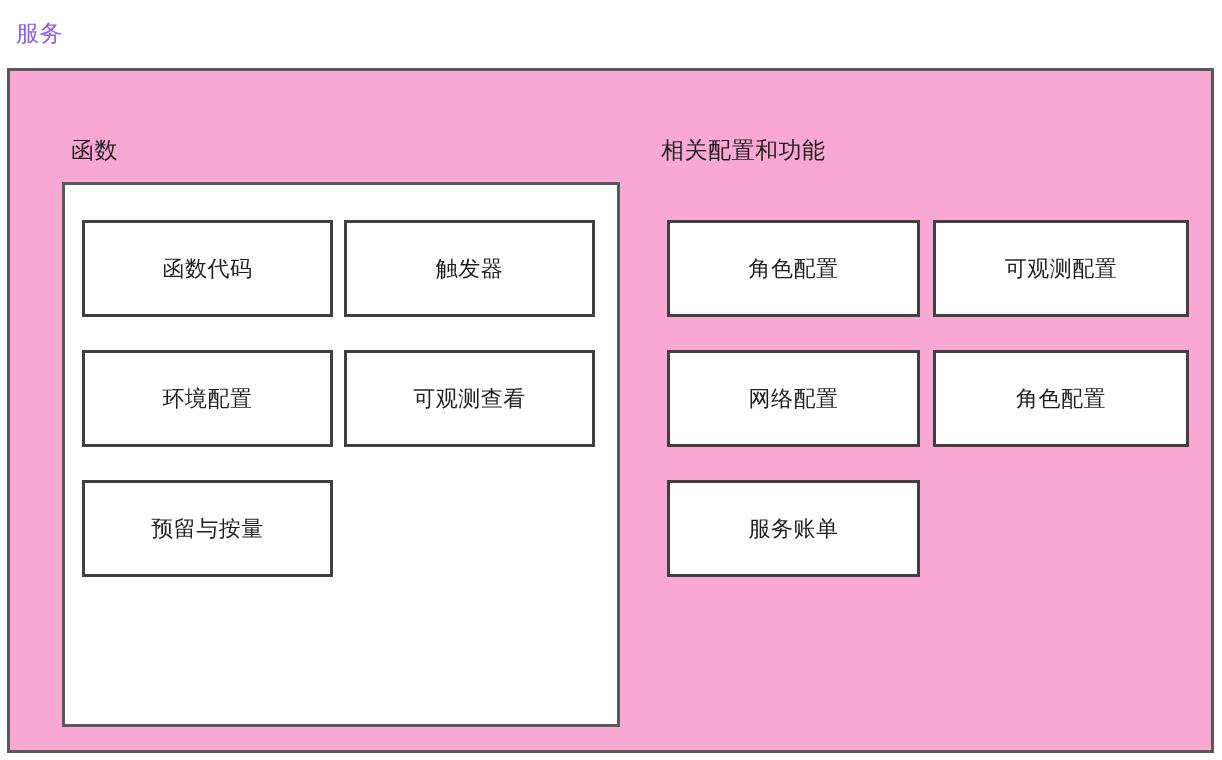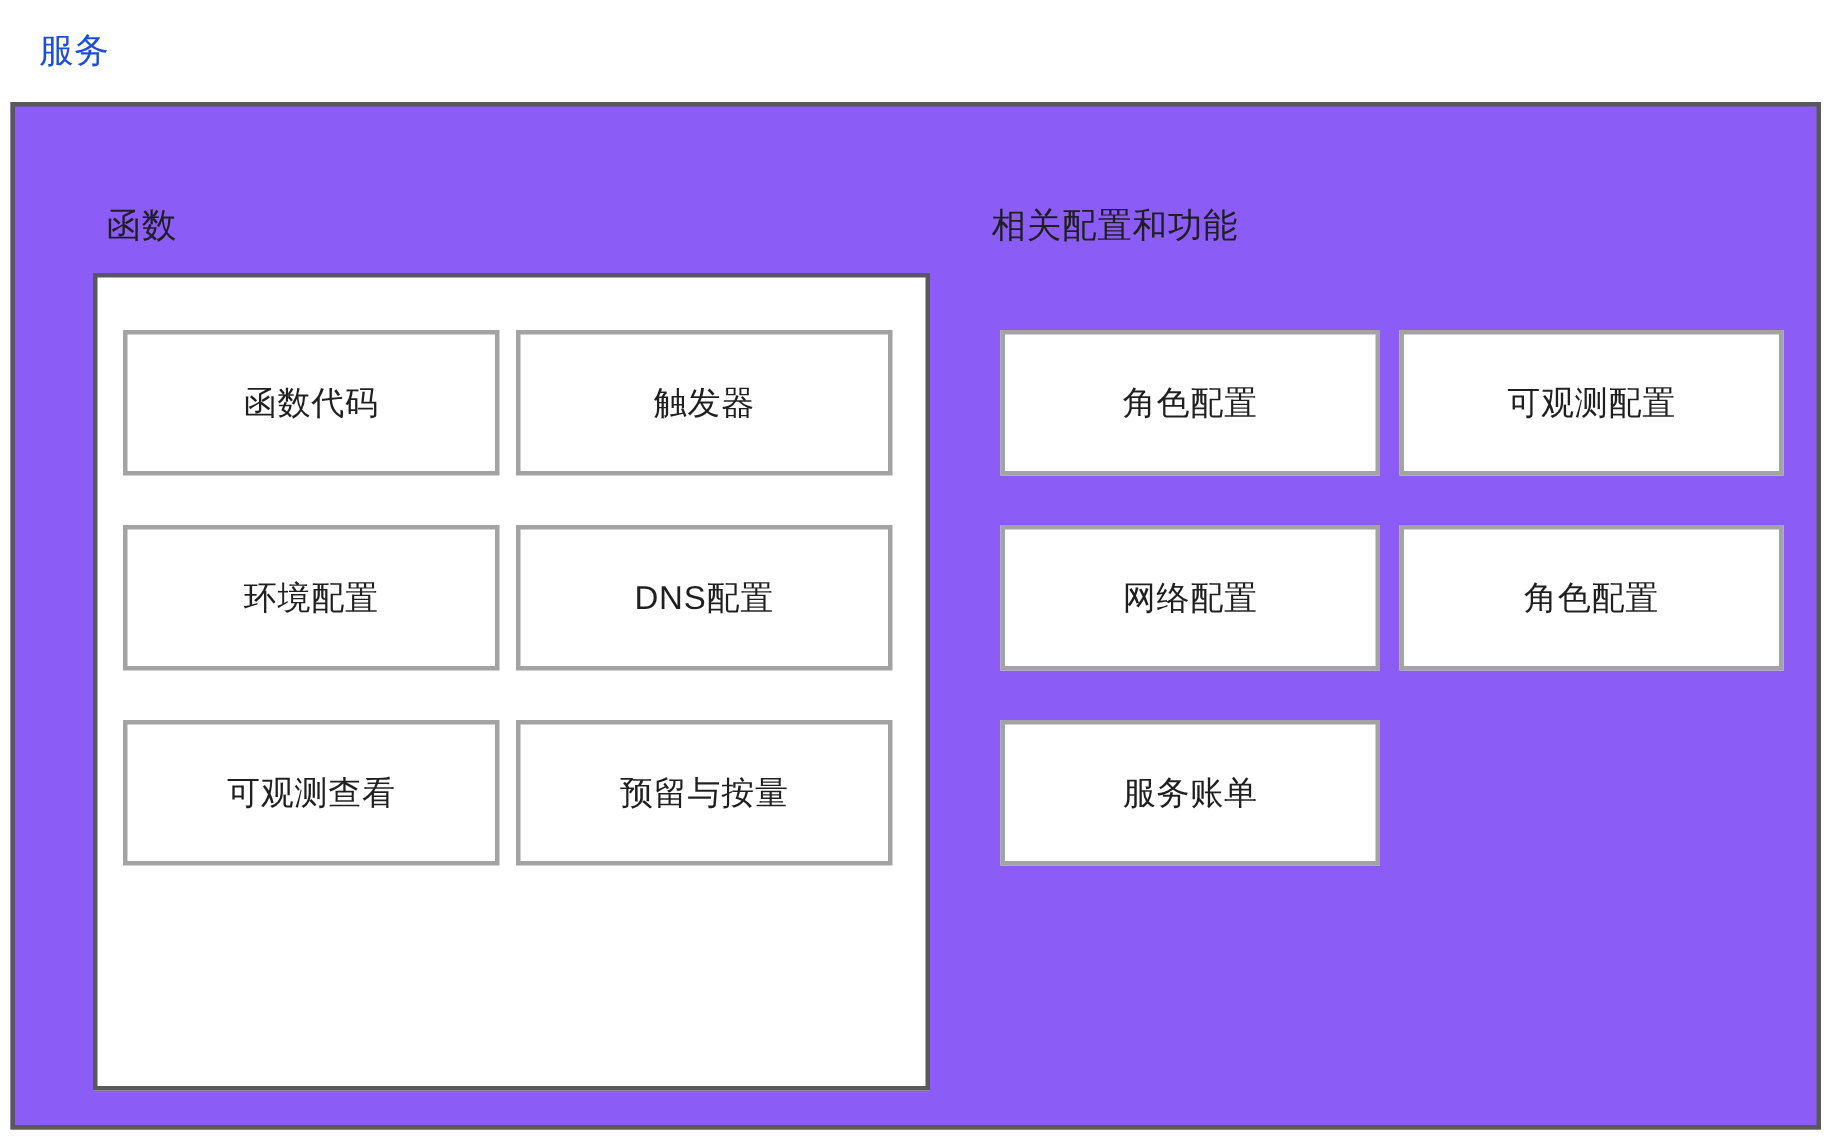--- a/index.html
+++ b/index.html
@@ -12,39 +12,39 @@
     height: 760px;
     font-family: "Liberation Sans", "DejaVu Sans", sans-serif;
     color: #1f1f1f;
     position: relative;
     overflow: hidden;
   }
 
   
   .page-title {
     position: absolute;
-    left: 26px;
+    left: 16px;
     top: 18px;
     font-size: 23px;
     line-height: 30px;
-    color: #1d4ed8;
+    color: #8b5cf6;
     letter-spacing: 0.5px;
     white-space: nowrap;
   }
 
   
   .service-box {
     position: absolute;
     left: 7px;
     top: 68px;
     width: 1207px;
     height: 685px;
     box-sizing: border-box;
     border: 3px solid #595959;
-    background: #8b5cf6;
+    background: #f9a8d4;
   }
 
   
   .group-label {
     position: absolute;
     font-size: 23px;
     line-height: 30px;
     color: #1f1f1f;
     letter-spacing: 0.5px;
     white-space: nowrap;
@@ -79,21 +79,21 @@
   .related-grid {
     left: 657px;
     top: 149px;
     grid-template-columns: 253px 256px;
     column-gap: 13px;
   }
 
   .item-box {
     box-sizing: border-box;
     height: 97px;
-    border: 3px solid #a3a3a3;
+    border: 3px solid #404040;
     background: #ffffff;
     display: flex;
     align-items: center;
     justify-content: center;
     font-size: 22px;
     line-height: 28px;
     color: #1f1f1f;
     letter-spacing: 0.5px;
     white-space: nowrap;
     user-select: none;
@@ -108,21 +108,20 @@
 
   <div class="group-label left">函数</div>
 
   <div class="group-label right">相关配置和功能</div>
 
   <div class="function-frame">
     <div class="item-grid">
       <div class="item-box">函数代码</div>
       <div class="item-box">触发器</div>
       <div class="item-box">环境配置</div>
-      <div class="item-box">DNS配置</div>
       <div class="item-box">可观测查看</div>
       <div class="item-box">预留与按量</div>
     </div>
   </div>
 
   <div class="item-grid related-grid">
     <div class="item-box">角色配置</div>
     <div class="item-box">可观测配置</div>
     <div class="item-box">网络配置</div>
     <div class="item-box">角色配置</div>

